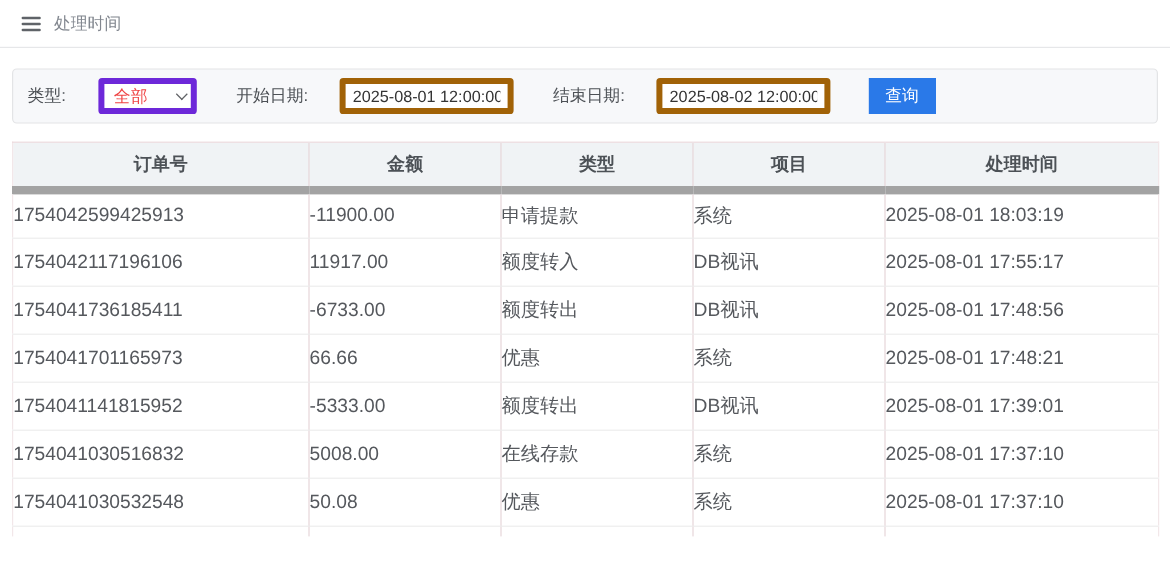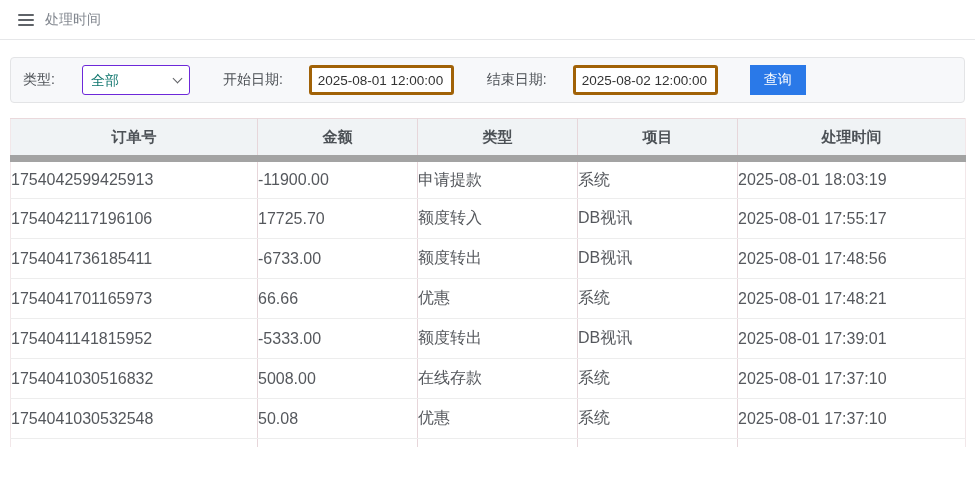--- a/index.html
+++ b/index.html
@@ -20,34 +20,34 @@
   .topbar-title { margin-left: 11px; font-size: 14px; color: #82878f; }
   
   .filter-bar {
     margin: 17px 10px 0 10px; height: 46px;
     background: #f7f8fa; border: 1px solid #e3e4e6; border-radius: 4px;
     display: flex; align-items: center; padding: 0 12px; gap: 20px;
   }
   .filter-label { font-size: 14px; color: #4d5156; white-space: nowrap; }
   .select-wrap { position: relative; margin-left: 7px; }
   .type-select {
-    width: 108px; height: 30px; font-size: 14px; color: #0f766e;
-    border: 1px solid #6d28d9; border-radius: 3px; background: #ffffff;
+    width: 82px; height: 30px; font-size: 14px; color: #ef4444;
+    border: 5px solid #6d28d9; border-radius: 3px; background: #ffffff;
     -webkit-appearance: none; appearance: none; padding: 0 22px 0 8px;
     font-family: "Liberation Sans", sans-serif;
   }
   .chevron-down {
     position: absolute; right: 9px; top: 10px; width: 7px; height: 7px;
     border-right: 1.5px solid #606266; border-bottom: 1.5px solid #606266;
     transform: rotate(45deg); pointer-events: none;
   }
   .date-label { margin-left: 13px; }
   .date-input {
     margin-left: 6px; width: 145px; height: 30px;
-    border: 3px solid #a16207; border-radius: 3px; background: #ffffff;
+    border: 5px solid #a16207; border-radius: 3px; background: #ffffff;
     font-size: 13.5px; color: #333; padding: 0 6px;
     font-family: "Liberation Sans", sans-serif;
   }
   .query-btn {
     margin-left: 12px; height: 30px; padding: 0 14px;
     background: #2a79e8; color: #ffffff; font-size: 14px;
     border: none; border-radius: 0; cursor: pointer;
     font-family: "Liberation Sans", sans-serif;
   }
   
@@ -121,21 +121,21 @@
   <tr class="data-row">
     <td>1754042599425913</td>
     <td>-11900.00</td>
     <td>申请提款</td>
     <td>系统</td>
     <td>2025-08-01 18:03:19</td>
   </tr>
 
   <tr class="data-row">
     <td>1754042117196106</td>
-    <td>17725.70</td>
+    <td>11917.00</td>
     <td>额度转入</td>
     <td>DB视讯</td>
     <td>2025-08-01 17:55:17</td>
   </tr>
 
   <tr class="data-row">
     <td>1754041736185411</td>
     <td>-6733.00</td>
     <td>额度转出</td>
     <td>DB视讯</td>

